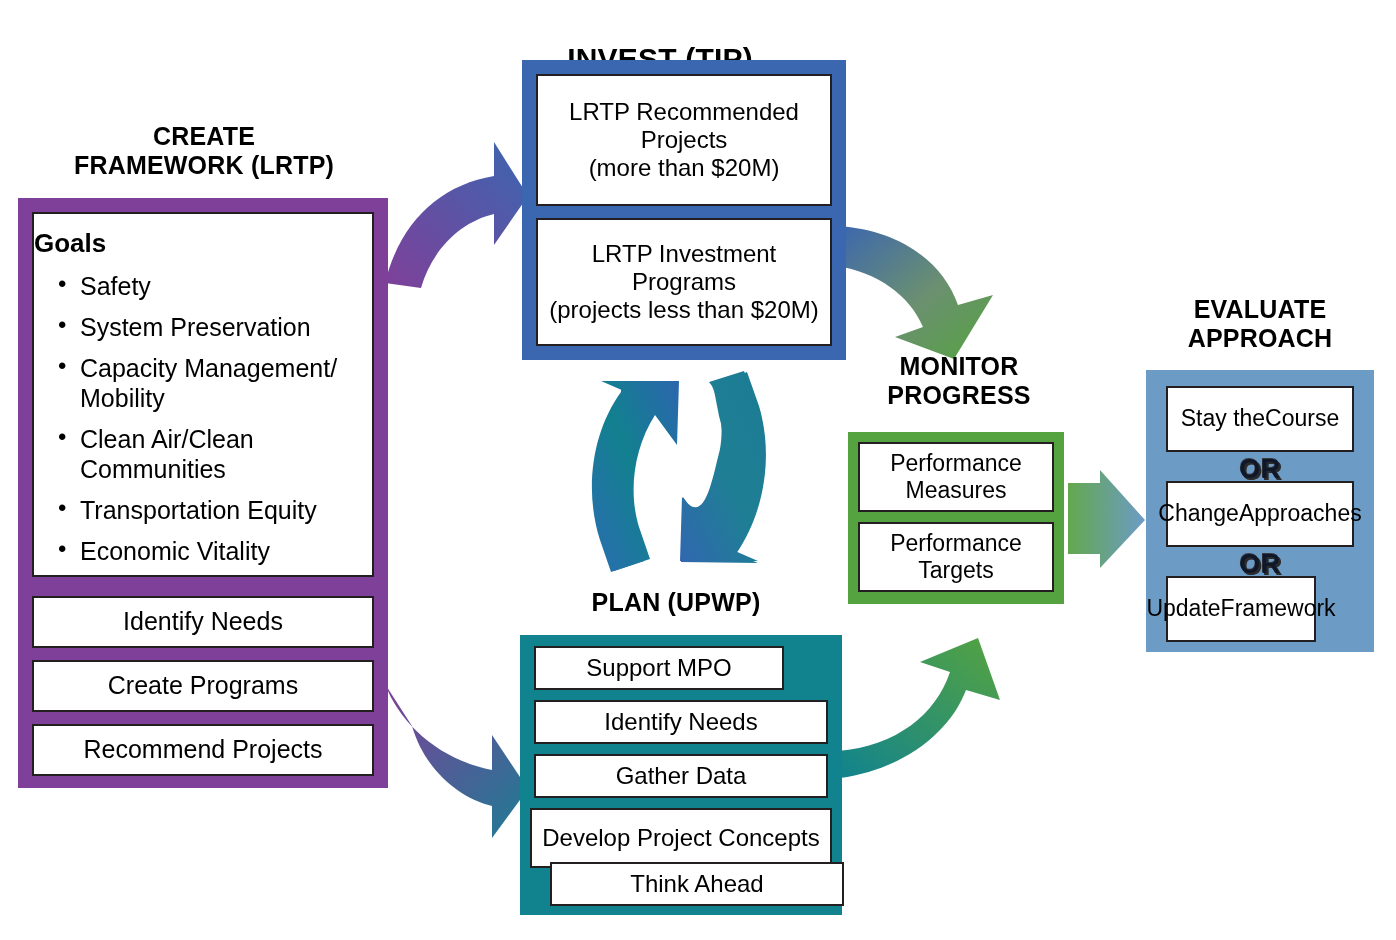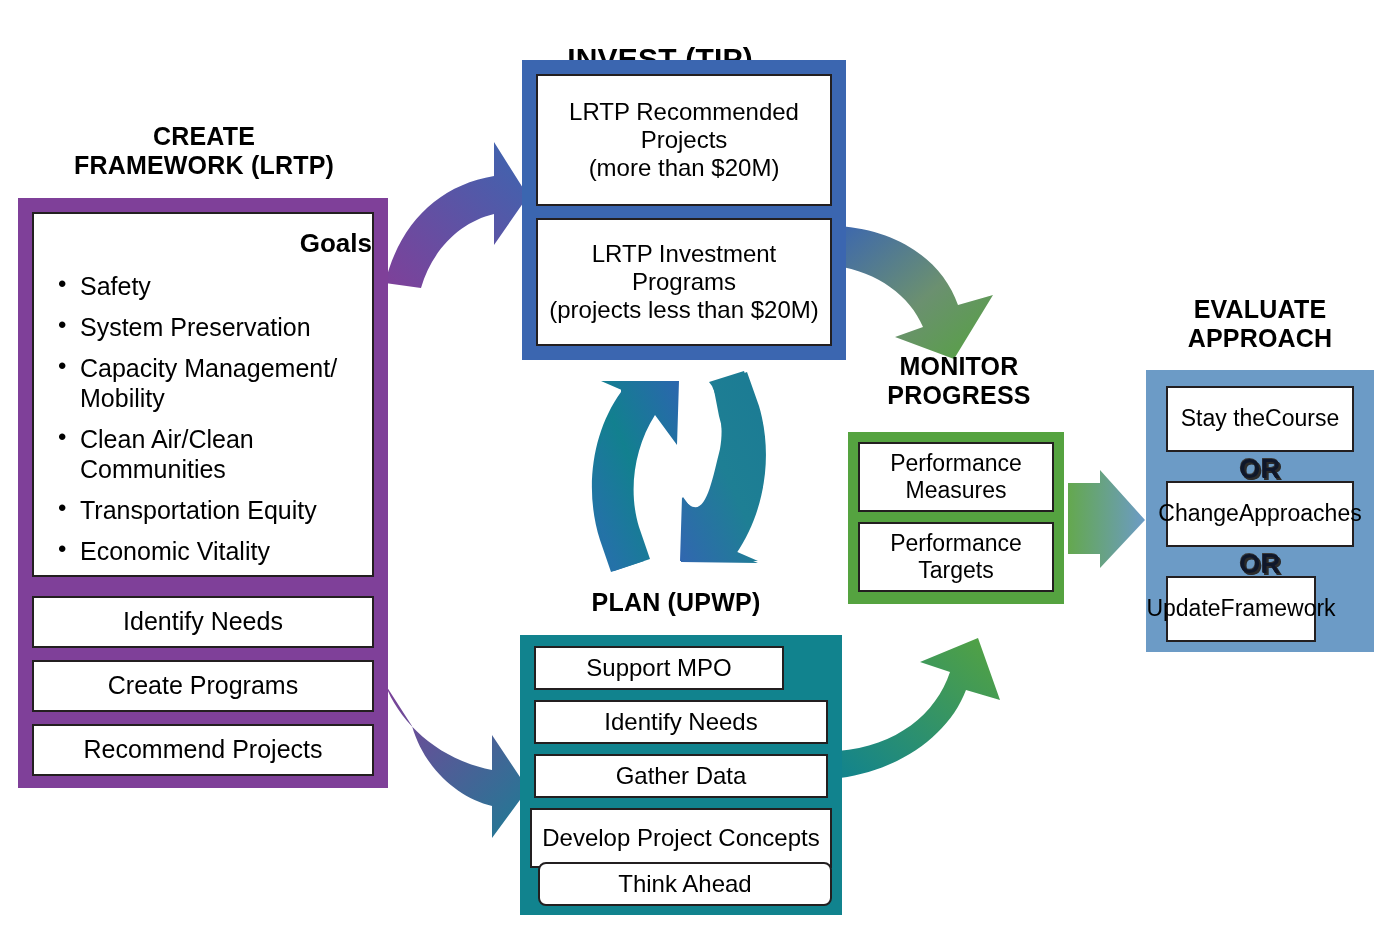--- a/index.html
+++ b/index.html
@@ -54,21 +54,21 @@
     line-height: 1.18;
   }
   .cell.goals {
     display: block;
     text-align: left;
     padding: 0;
   }
   .goals-title {
     font-weight: bold;
     font-size: 26px;
-    text-align: right;
+    text-align: left;
     margin: 14px 0 12px 0;
   }
   .goals-list {
     margin: 0;
     padding: 0 10px 0 20px;
     list-style: none;
   }
   .goals-list li {
     font-size: 25px;
     line-height: 1.2;
@@ -298,21 +298,21 @@
     </div>
     <div class="cell" style="left:14px; top:65px; width:294px; height:44px; font-size:24px;">
       <span>Identify Needs</span>
     </div>
     <div class="cell" style="left:14px; top:119px; width:294px; height:44px; font-size:24px;">
       <span>Gather Data</span>
     </div>
     <div class="cell" style="left:10px; top:173px; width:302px; height:60px; font-size:24px;">
       <span>Develop Project Concepts</span>
     </div>
-    <div class="cell" style="left:18px; top:227px; width:294px; height:44px; font-size:24px;border-radius:8px;">
+    <div class="cell" style="left:30px; top:227px; width:294px; height:44px; font-size:24px;">
       <span>Think Ahead</span>
     </div>
   </div>
 
   <div class="heading" style="left:848px; top:352px; width:222px; font-size:25px;">
     <div>MONITOR</div>
     <div>PROGRESS</div>
   </div>
 
   <div class="group group-green" style="left:848px; top:432px; width:216px; height:172px;">

